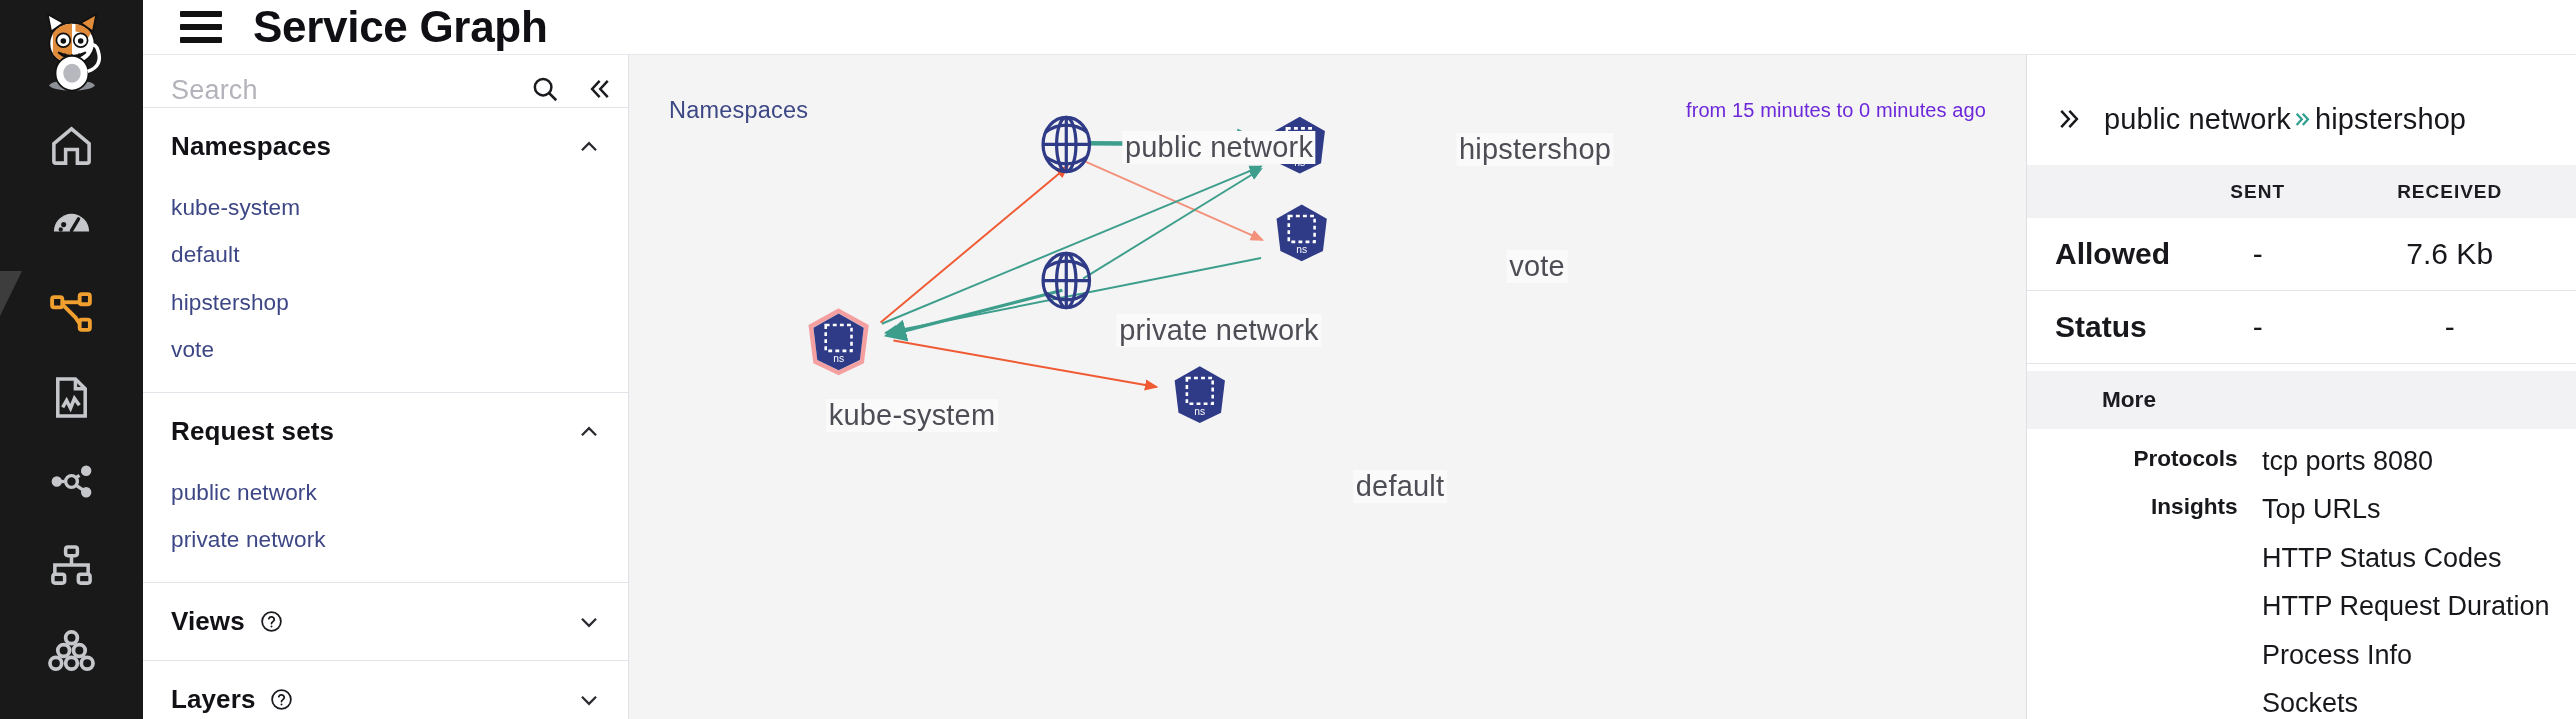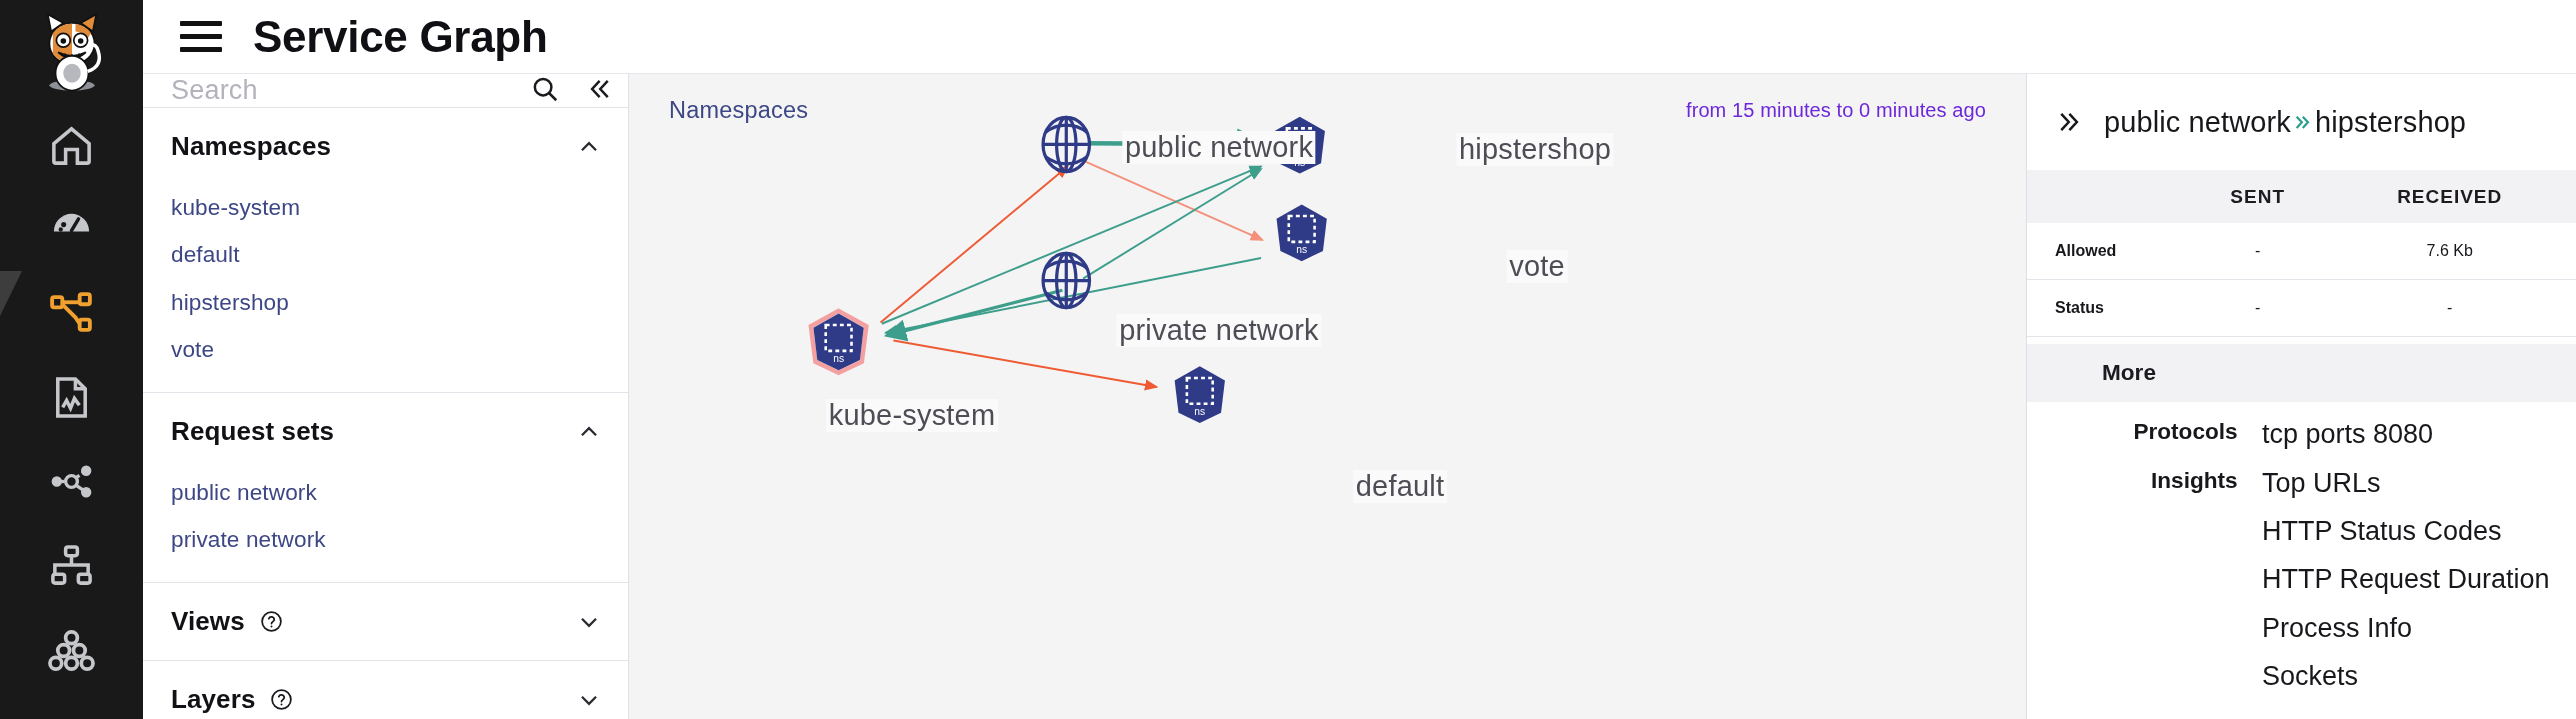--- a/index.html
+++ b/index.html
@@ -150,21 +150,21 @@
   .detail-table { width: 100%; border-collapse: collapse; }
   .detail-table thead th {
     background: #f2f2f4;
     font-size: 19px; font-weight: bold; color: #1b1b20;
     letter-spacing: 1px;
     padding: 15.7px 0;
     text-align: center;
   }
   .detail-table thead th.lbl { width: 165px; }
   .detail-table tbody td {
-    font-size: 16px; color: #18181c;
+    font-size: 30px; color: #18181c;
     padding: 19px 0;
     text-align: center;
     border-bottom: 0.9px solid #e4e4ea;
   }
   .detail-table tbody td.lbl {
     font-weight: bold; text-align: left; padding-left: 28px; width: 165px;
   }
   .more-bar {
     background: #f2f2f4;
     padding: 15.7px 0 15.7px 75px;
@@ -176,21 +176,21 @@
     width: 235px; text-align: right; padding-right: 24.4px;
     font-size: 22.6px; font-weight: bold; color: #18181c; flex: 0 0 235px;
   }
   .kv .v { font-size: 27px; color: #18181c; }
   .kv .v .ins { padding-bottom: 17.4px; cursor: pointer; }
   .kv .v .ins:last-child { padding-bottom: 0; }
 
   
   .header {
     position: absolute; top: 0; left: 143px; right: 0;
-    height: 74px;
+    height: 55px;
     background: #ffffff;
     border-bottom: 0.9px solid #e6e6ec;
     display: flex; align-items: center;
     padding: 0 33px 0 37px;
     z-index: 30;
   }
   .hamburger { cursor: pointer; display: flex; flex-direction: column; gap: 7.8px; }
   .hamburger span { display: block; width: 42px; height: 5.2px; background: #111; border-radius: 0.9px; }
   .header-title {
     font-size: 44px; font-weight: bold; color: #0f0f14;

